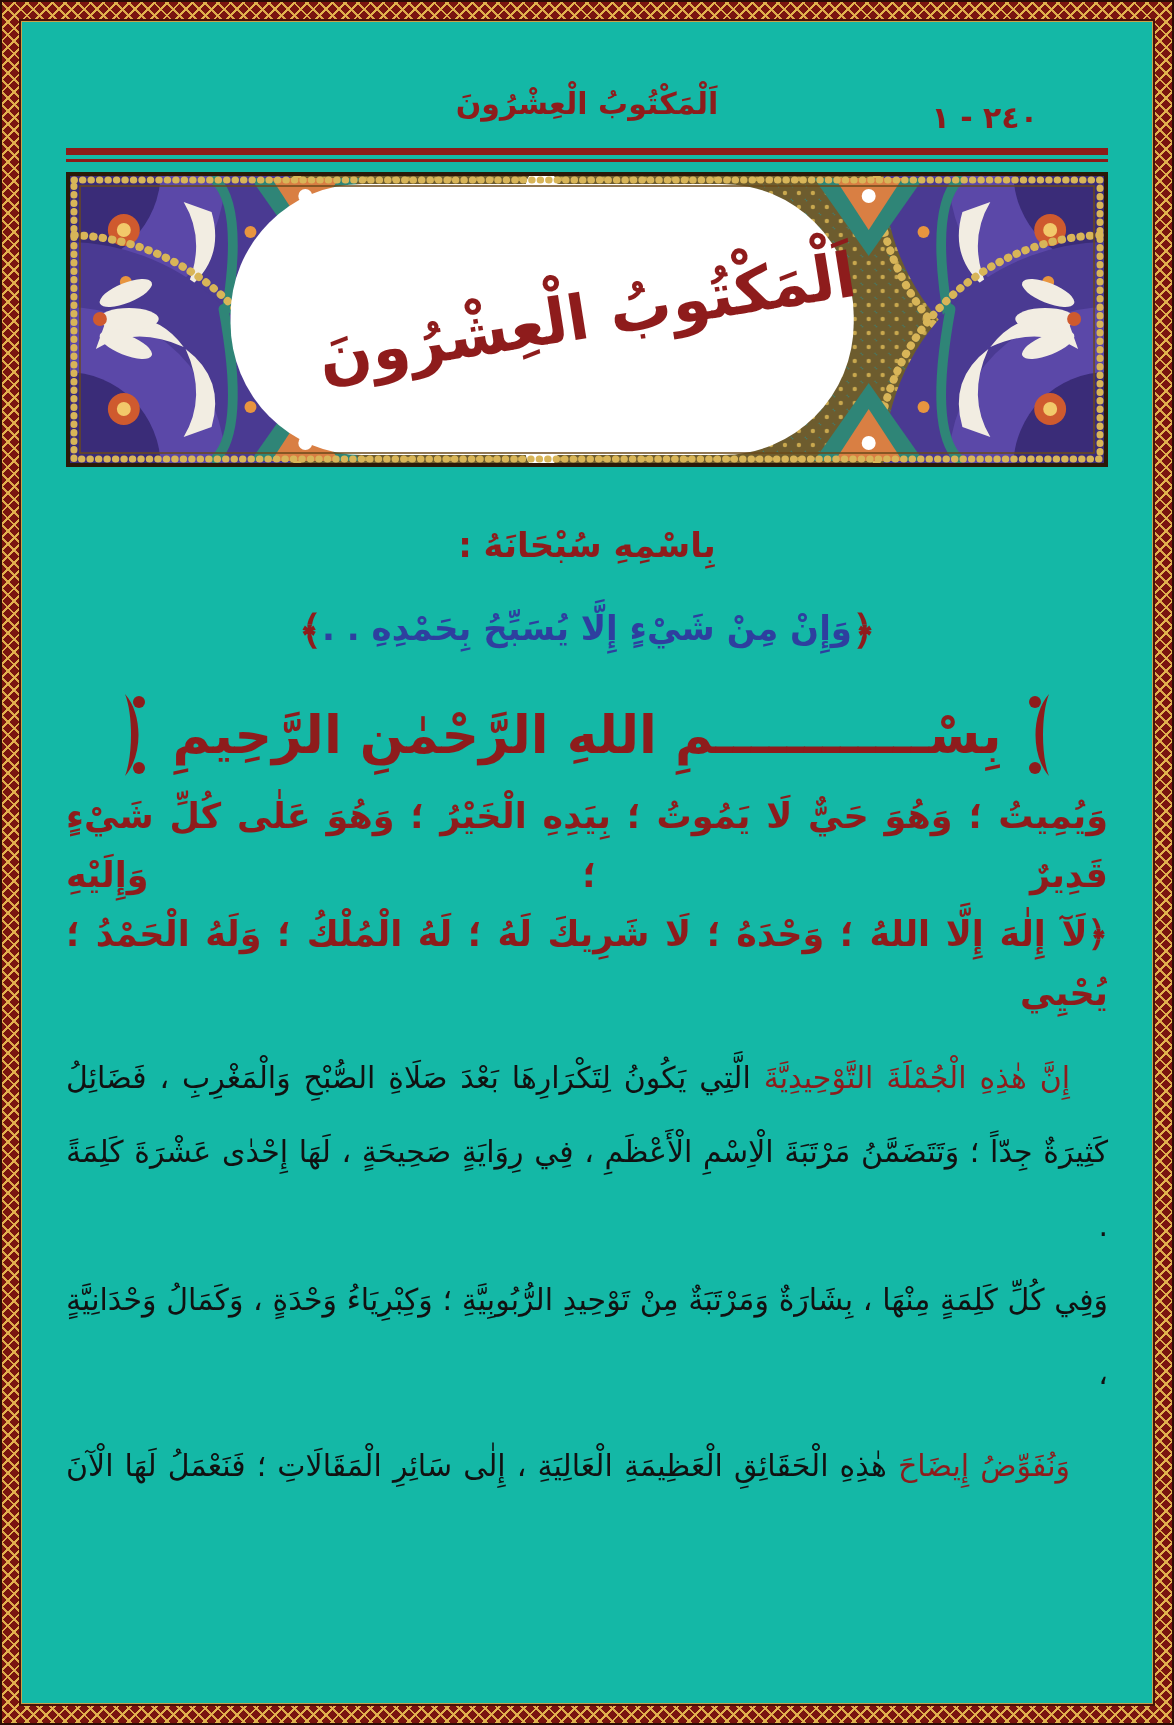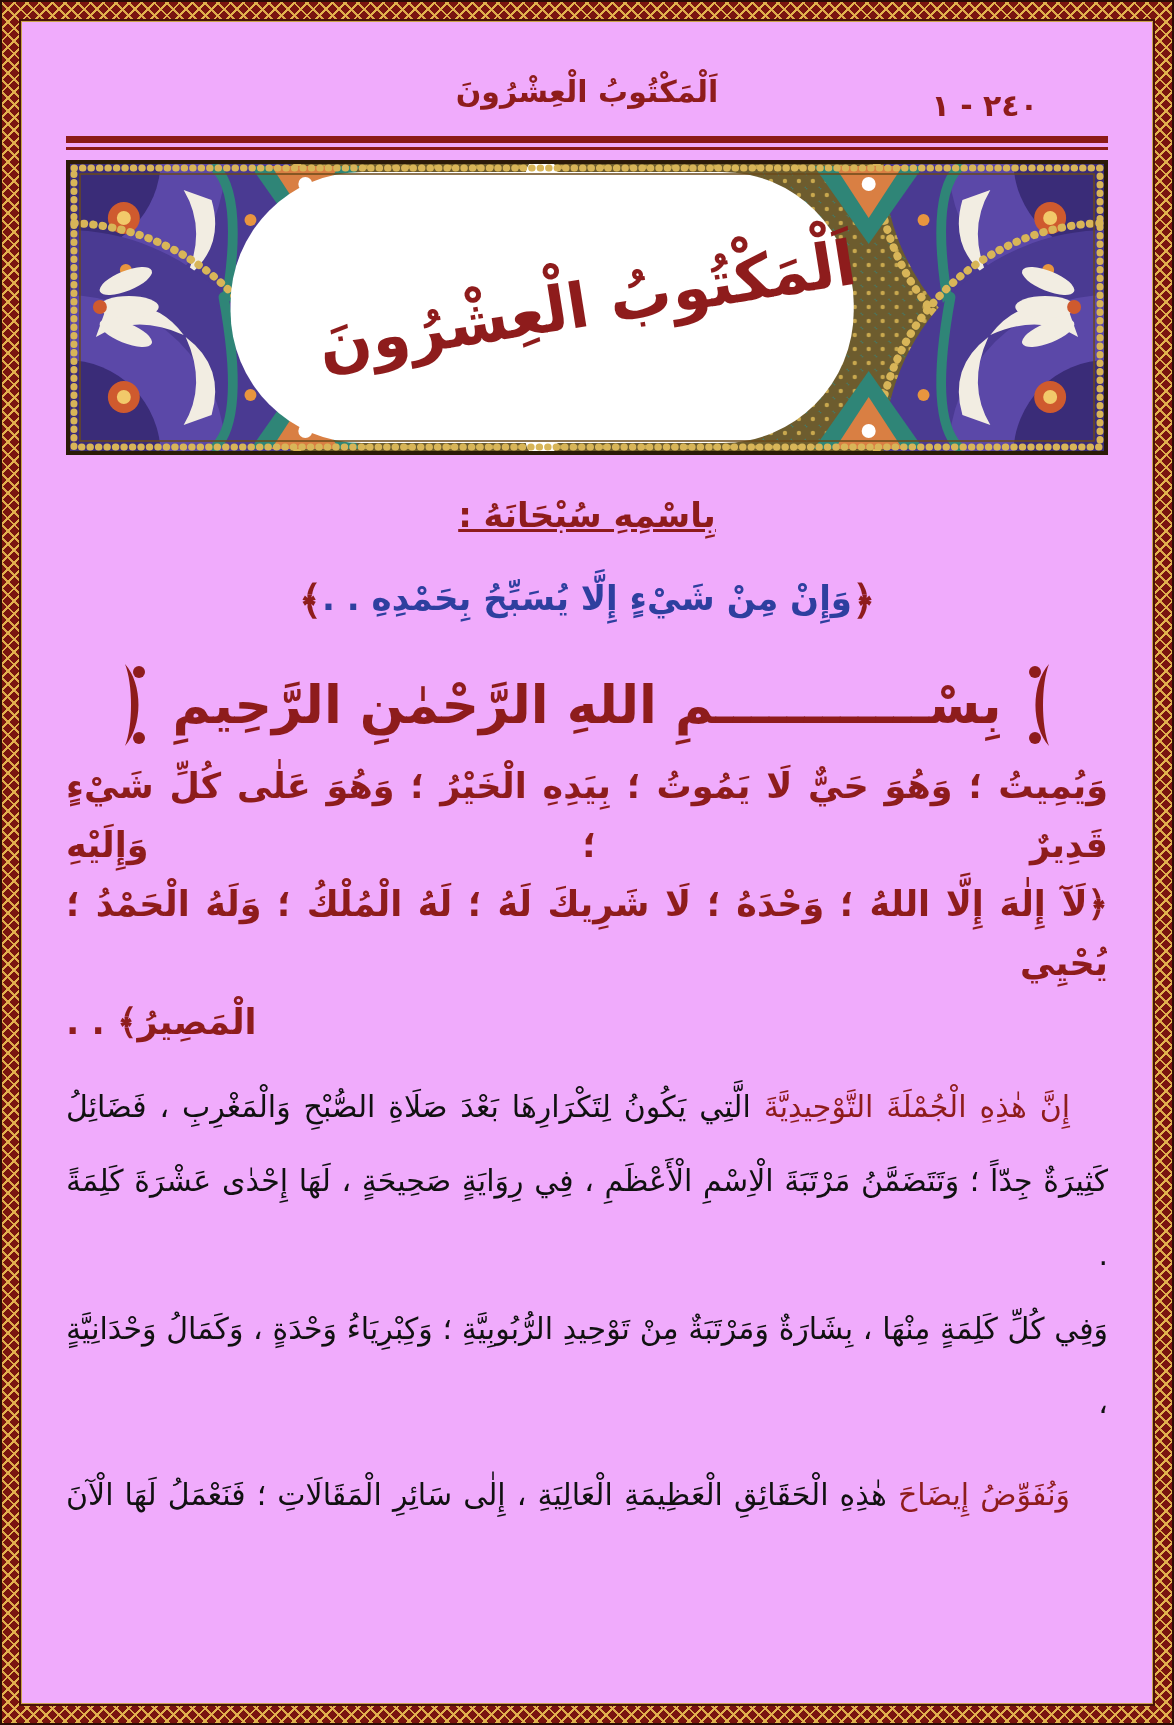--- a/index.html
+++ b/index.html
@@ -10,25 +10,25 @@
   
   .border-frame{
     position:absolute;inset:0;
     background:
       repeating-linear-gradient(45deg, rgba(226,178,78,.95) 0 2px, rgba(0,0,0,0) 2px 9px),
       repeating-linear-gradient(-45deg, #e2b24e 0 2px, #7a1410 2px 9px);
     border:2px solid #2d0c05;
     box-sizing:border-box;
   }
   .page-inner{
-    position:absolute;inset:21px;background:#f0abfc;
+    position:absolute;inset:21px;background:#14b8a6;
     border:1px solid #caa24a;
     box-shadow:0 0 0 2px #4a1208;
     box-sizing:border-box;
-    padding:0 44px;
+    padding:12px 44px;
     direction:rtl;
   }
   
   .header{position:relative;height:46px;margin-top:52px;}
   .running-title{
     position:absolute;left:50%;transform:translateX(-50%);top:0;
     color:#8e1c1c;font-weight:bold;font-size:30px;white-space:nowrap;
   }
   .page-number{
     position:absolute;right:70px;top:14px;color:#8e1c1c;font-weight:bold;
@@ -39,21 +39,21 @@
   .rule-thin{height:3px;background:#8c1b18;margin-top:4px;}
   
   .panel{position:relative;margin-top:10px;height:295px;}
   .panel svg.panel-art{position:absolute;inset:0;width:100%;height:100%;display:block;}
   .panel-title{
     position:absolute;left:50%;top:50%;
     transform:translate(-50%,-55%) rotate(-9deg);
     color:#8e1c1c;font-weight:bold;font-size:62px;white-space:nowrap;
   }
   
-  .invocation{margin-top:36px;text-align:center;color:#8e1c1c;font-weight:bold;font-size:34px;line-height:48px;text-decoration:underline;}
+  .invocation{margin-top:54px;text-align:center;color:#8e1c1c;font-weight:bold;font-size:34px;line-height:48px;}
   .verse{margin-top:20px;text-align:center;font-size:34px;font-weight:bold;line-height:78px;}
   .verse .vtext{color:#2e3f9f;}
   .verse .bracket{color:#8e1c1c;font-size:40px;vertical-align:-4px;}
   .basmala-row{
     margin-top:18px;display:flex;direction:rtl;justify-content:center;align-items:center;gap:22px;height:96px;
   }
   .basmala-text{color:#8e1c1c;font-weight:bold;font-size:52px;white-space:nowrap;}
   
   .tahlil{margin-top:4px;color:#8e1c1c;font-weight:bold;font-size:35px;}
   .tahlil .ln{display:block;line-height:59px;}
@@ -161,21 +161,20 @@
     <svg width="34" height="86" viewBox="0 0 34 86" style="transform:scaleX(-1)" aria-hidden="true">
       <path d="M26,2 C8,22 8,64 26,84 C18,64 18,22 26,2 Z" fill="#8e1c1c"></path>
       <circle cx="12" cy="10" r="6" fill="#8e1c1c"></circle>
       <circle cx="12" cy="76" r="6" fill="#8e1c1c"></circle>
     </svg>
   </div>
 
   <div class="tahlil">
     <span class="ln j">وَيُمِيتُ ؛ وَهُوَ حَيٌّ لَا يَمُوتُ ؛ بِيَدِهِ الْخَيْرُ ؛ وَهُوَ عَلٰى كُلِّ شَيْءٍ قَدِيرٌ ؛ وَإِلَيْهِ</span>
     <span class="ln j">﴿لَآ إِلٰهَ إِلَّا اللهُ ؛ وَحْدَهُ ؛ لَا شَرِيكَ لَهُ ؛ لَهُ الْمُلْكُ ؛ وَلَهُ الْحَمْدُ ؛ يُحْيِي</span>
-    <span class="ln l">الْمَصِيرُ﴾ . .</span>
   </div>
 
   <div class="bodypara">
     <span class="ln j ind"><span class="lead">إِنَّ هٰذِهِ الْجُمْلَةَ التَّوْحِيدِيَّةَ</span><span> الَّتِي يَكُونُ لِتَكْرَارِهَا بَعْدَ صَلَاةِ الصُّبْحِ وَالْمَغْرِبِ ، فَضَائِلُ</span></span>
     <span class="ln j">كَثِيرَةٌ جِدّاً ؛ وَتَتَضَمَّنُ مَرْتَبَةَ الْاِسْمِ الْأَعْظَمِ ، فِي رِوَايَةٍ صَحِيحَةٍ ، لَهَا إِحْدٰى عَشْرَةَ كَلِمَةً .</span>
     <span class="ln j">وَفِي كُلِّ كَلِمَةٍ مِنْهَا ، بِشَارَةٌ وَمَرْتَبَةٌ مِنْ تَوْحِيدِ الرُّبُوبِيَّةِ ؛ وَكِبْرِيَاءُ وَحْدَةٍ ، وَكَمَالُ وَحْدَانِيَّةٍ ،</span>
   </div>
 
   <div class="bodypara">
     <span class="ln j ind"><span class="lead">وَنُفَوِّضُ إِيضَاحَ</span><span> هٰذِهِ الْحَقَائِقِ الْعَظِيمَةِ الْعَالِيَةِ ، إِلٰى سَائِرِ الْمَقَالَاتِ ؛ فَنَعْمَلُ لَهَا الْآنَ</span></span>

